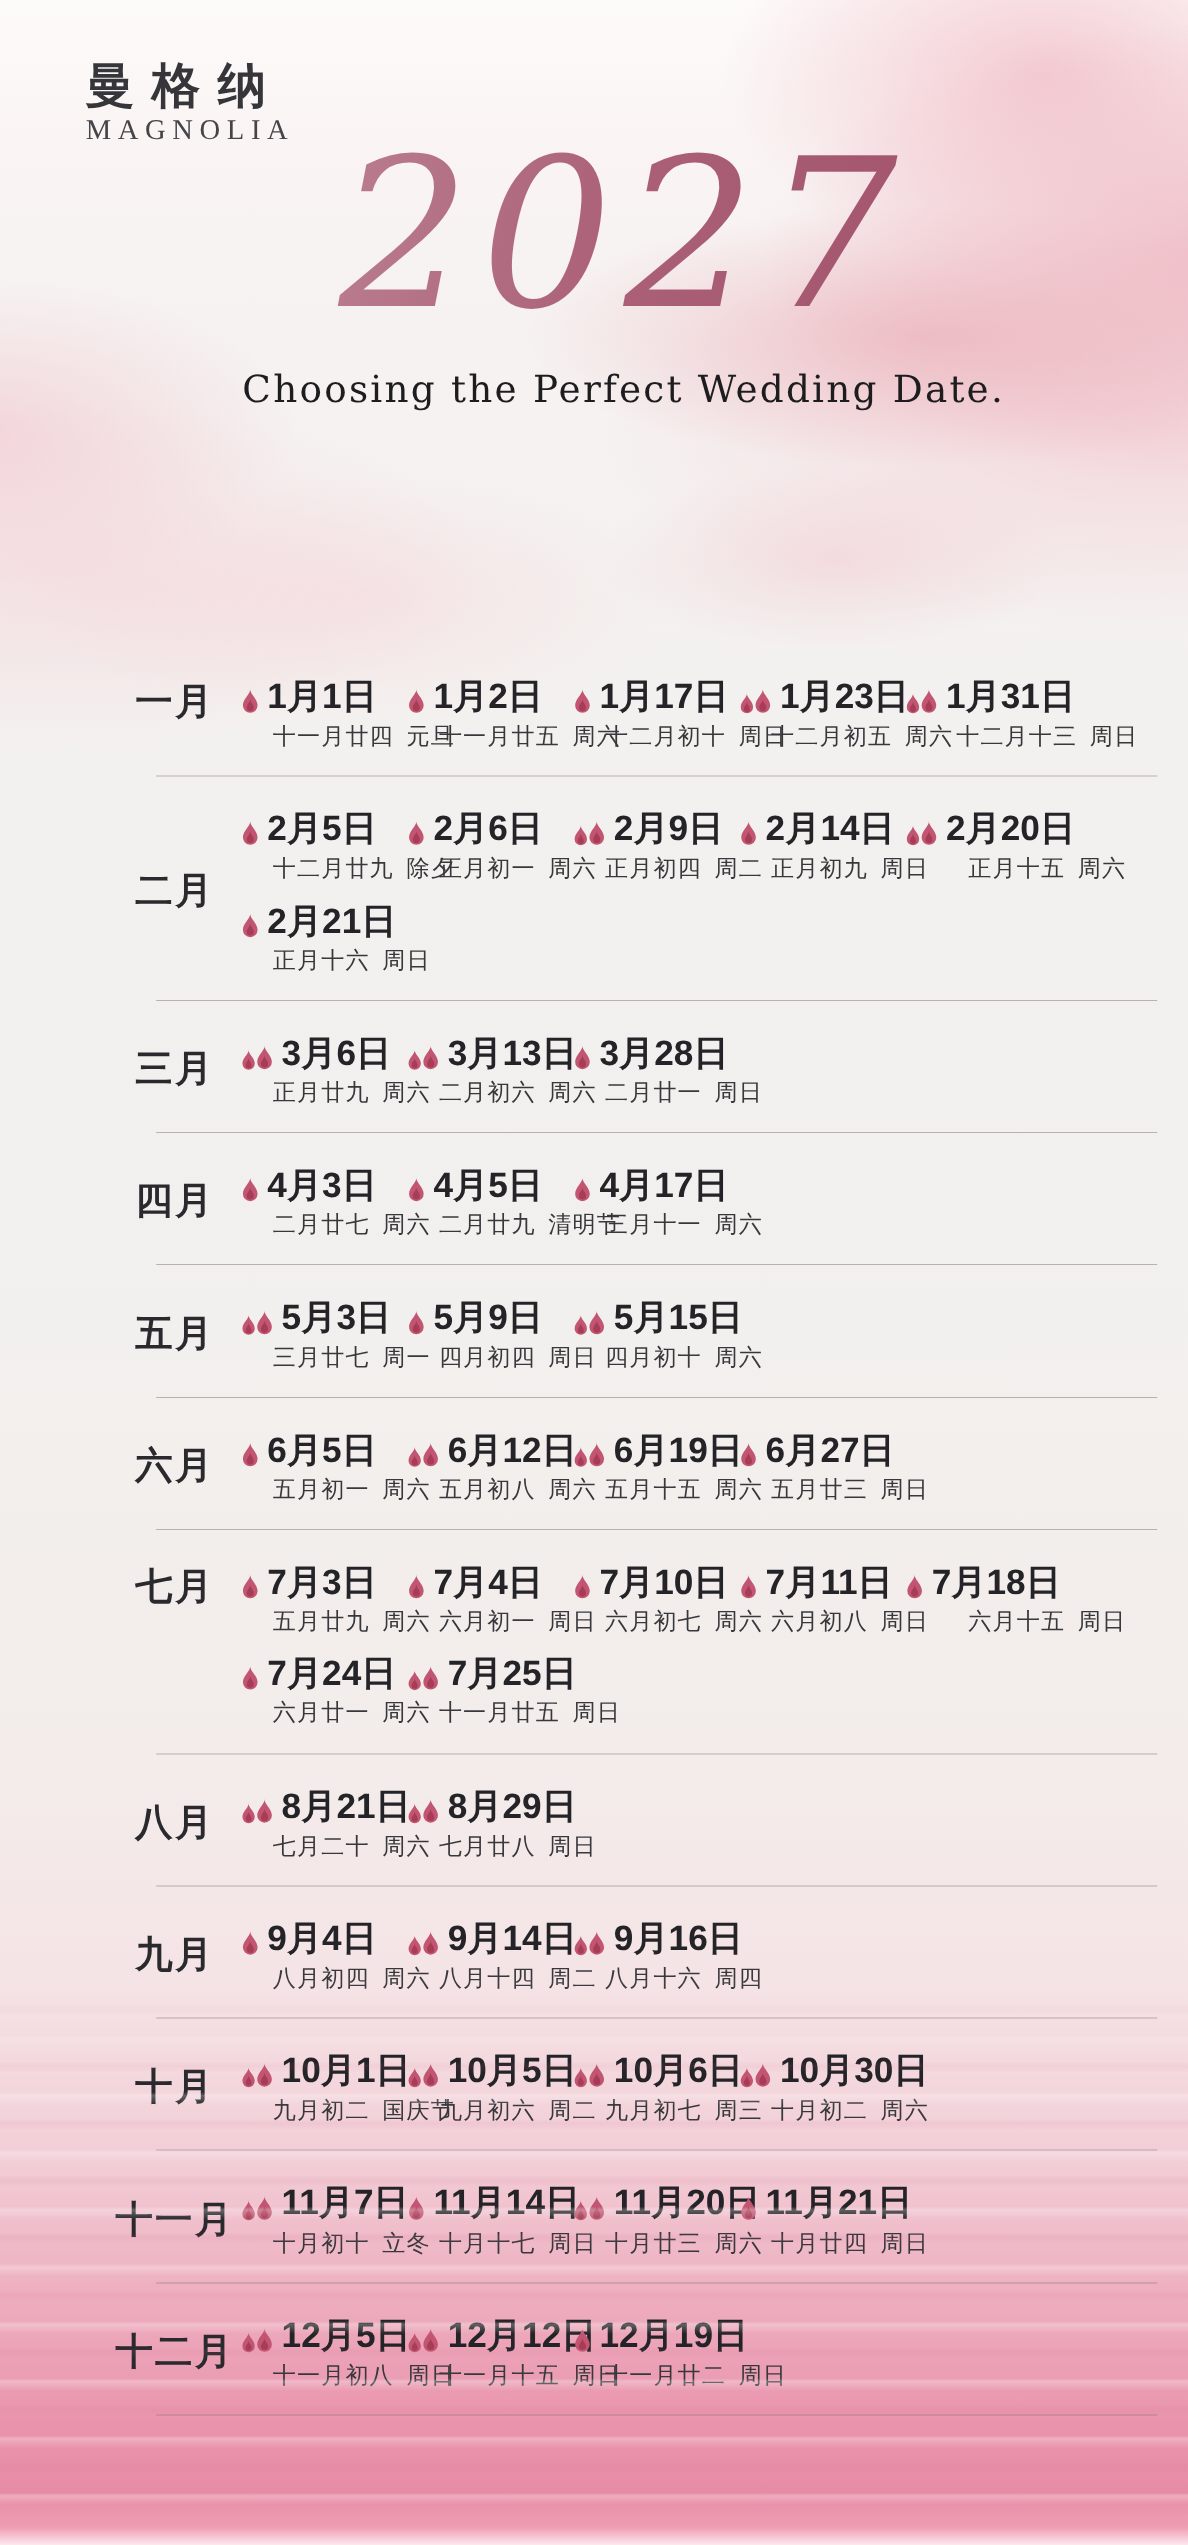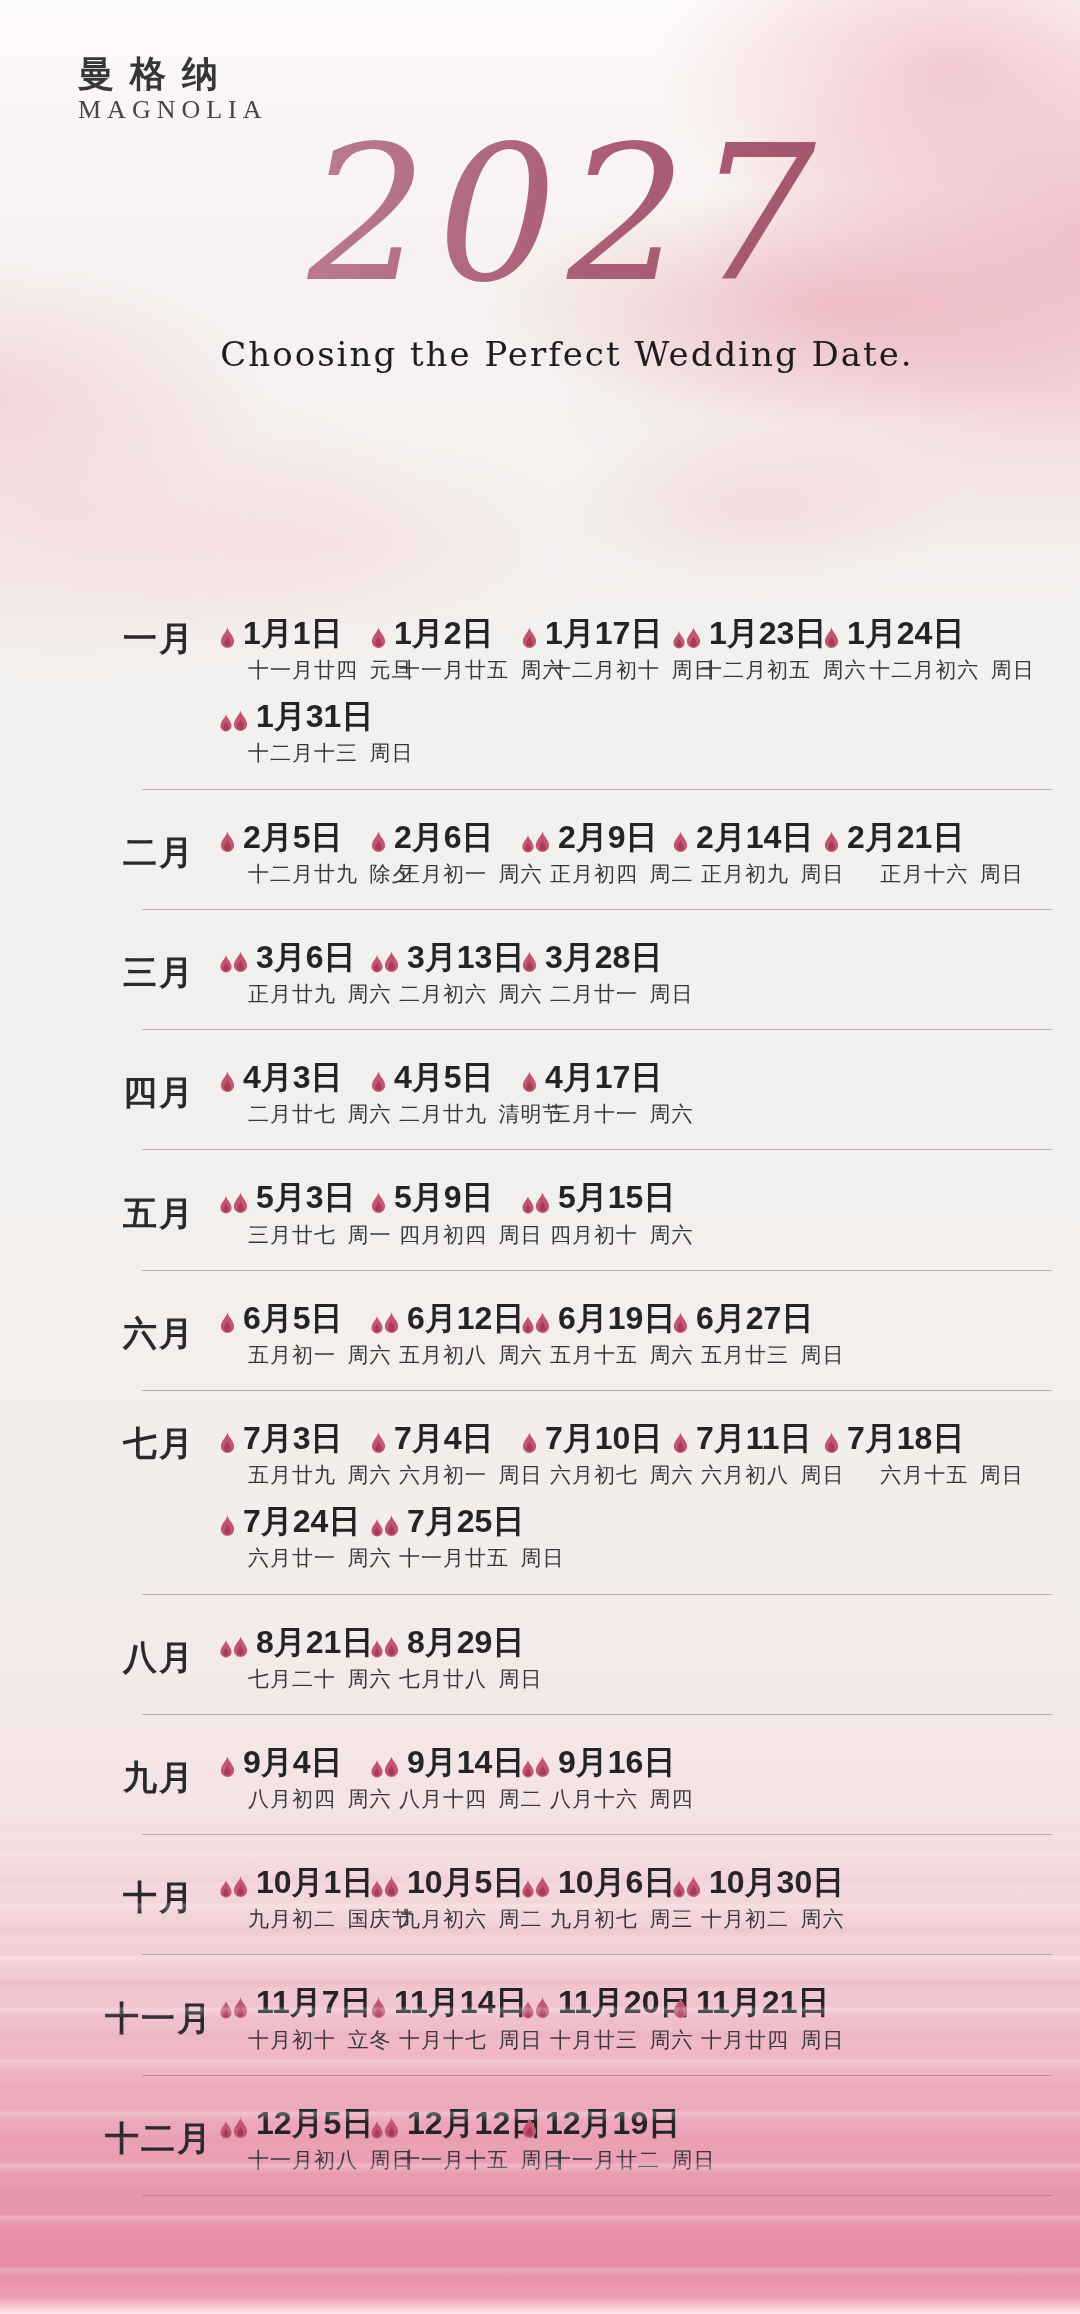--- a/index.html
+++ b/index.html
@@ -26,21 +26,21 @@
       rgba(255,255,255,0) 0px, rgba(255,255,255,0) 18px,
       rgba(255,255,255,.28) 21px, rgba(255,255,255,0) 30px,
       rgba(255,255,255,0) 42px, rgba(219,116,148,.12) 46px,
       rgba(255,255,255,0) 52px);
     -webkit-mask-image: linear-gradient(180deg, transparent, #000 25%, #000 92%, transparent);
     mask-image: linear-gradient(180deg, transparent, #000 25%, #000 92%, transparent);
   }
 
   
   .logo { position:absolute; left:78px; top:55px; color:#36363a; }
-  .logo-cn { font-family:"Liberation Serif", serif; font-size:36px; font-weight:600;
+  .logo-cn { font-family:"Liberation Serif", serif; font-size:44px; font-weight:600;
              letter-spacing:16px; line-height:1.1; }
   .logo-en { font-family:"Liberation Serif", serif; font-size:26px; letter-spacing:6px;
              color:#44444a; margin-top:0; }
   .title-block { position:absolute; left:0; top:118px; width:100%; text-align:center;padding-left:27px; }
   .year {
     font-family:"DejaVu Serif", serif; font-style:italic; font-weight:400;
     font-size:188px; line-height:1.02; letter-spacing:10px;
     color:#a75d74;
     background:linear-gradient(100deg,#c795a4 5%, #ab6077 50%, #9c4d66 95%);
     -webkit-background-clip:text; background-clip:text; -webkit-text-fill-color:transparent;
@@ -146,32 +146,20 @@
                     <path d="M10 9.5 C10 13 6.6 14.5 6.6 18 a3.4 3.4 0 0 0 6.8 0 C13.4 14.5 10 13 10 9.5 Z" fill="var(--flame-core)"></path>
                   </svg>
                 </span>
       <span class="date-label">1月23日</span>
     </div>
     <div class="lunar-label">十二月初五 周六</div>
   </div>
             <div class="entry">
     <div class="entry-top">
       <span class="flames">
-                  <svg viewBox="0 0 20 26" width="19" height="25" class="flame">
-                    <path d="M10 0 C10.6 5 3 9.5 3 16 a7 7 0 0 0 14 0 C17 9.5 9.4 5 10 0 Z" fill="var(--flame)"></path>
-                    <path d="M10 9.5 C10 13 6.6 14.5 6.6 18 a3.4 3.4 0 0 0 6.8 0 C13.4 14.5 10 13 10 9.5 Z" fill="var(--flame-core)"></path>
-                  </svg>
-                </span>
-      <span class="date-label">1月24日</span>
-    </div>
-    <div class="lunar-label">十二月初六 周日</div>
-  </div>
-            <div class="entry">
-    <div class="entry-top">
-      <span class="flames">
                   <svg viewBox="0 0 20 26" width="16" height="21" class="flame small">
                     <path d="M10 0 C10.6 5 3 9.5 3 16 a7 7 0 0 0 14 0 C17 9.5 9.4 5 10 0 Z" fill="var(--flame)"></path>
                     <path d="M10 9.5 C10 13 6.6 14.5 6.6 18 a3.4 3.4 0 0 0 6.8 0 C13.4 14.5 10 13 10 9.5 Z" fill="var(--flame-core)"></path>
                   </svg>
                   <svg viewBox="0 0 20 26" width="19" height="25" class="flame">
                     <path d="M10 0 C10.6 5 3 9.5 3 16 a7 7 0 0 0 14 0 C17 9.5 9.4 5 10 0 Z" fill="var(--flame)"></path>
                     <path d="M10 9.5 C10 13 6.6 14.5 6.6 18 a3.4 3.4 0 0 0 6.8 0 C13.4 14.5 10 13 10 9.5 Z" fill="var(--flame-core)"></path>
                   </svg>
                 </span>
       <span class="date-label">1月31日</span>
@@ -230,20 +218,36 @@
     <div class="entry-top">
       <span class="flames">
                   <svg viewBox="0 0 20 26" width="19" height="25" class="flame">
                     <path d="M10 0 C10.6 5 3 9.5 3 16 a7 7 0 0 0 14 0 C17 9.5 9.4 5 10 0 Z" fill="var(--flame)"></path>
                     <path d="M10 9.5 C10 13 6.6 14.5 6.6 18 a3.4 3.4 0 0 0 6.8 0 C13.4 14.5 10 13 10 9.5 Z" fill="var(--flame-core)"></path>
                   </svg>
                 </span>
       <span class="date-label">2月14日</span>
     </div>
     <div class="lunar-label">正月初九 周日</div>
+  </div>
+            <div class="entry">
+    <div class="entry-top">
+      <span class="flames">
+                  <svg viewBox="0 0 20 26" width="16" height="21" class="flame small">
+                    <path d="M10 0 C10.6 5 3 9.5 3 16 a7 7 0 0 0 14 0 C17 9.5 9.4 5 10 0 Z" fill="var(--flame)"></path>
+                    <path d="M10 9.5 C10 13 6.6 14.5 6.6 18 a3.4 3.4 0 0 0 6.8 0 C13.4 14.5 10 13 10 9.5 Z" fill="var(--flame-core)"></path>
+                  </svg>
+                  <svg viewBox="0 0 20 26" width="19" height="25" class="flame">
+                    <path d="M10 0 C10.6 5 3 9.5 3 16 a7 7 0 0 0 14 0 C17 9.5 9.4 5 10 0 Z" fill="var(--flame)"></path>
+                    <path d="M10 9.5 C10 13 6.6 14.5 6.6 18 a3.4 3.4 0 0 0 6.8 0 C13.4 14.5 10 13 10 9.5 Z" fill="var(--flame-core)"></path>
+                  </svg>
+                </span>
+      <span class="date-label">2月20日</span>
+    </div>
+    <div class="lunar-label">正月十五 周六</div>
   </div>
             <div class="entry">
     <div class="entry-top">
       <span class="flames">
                   <svg viewBox="0 0 20 26" width="19" height="25" class="flame">
                     <path d="M10 0 C10.6 5 3 9.5 3 16 a7 7 0 0 0 14 0 C17 9.5 9.4 5 10 0 Z" fill="var(--flame)"></path>
                     <path d="M10 9.5 C10 13 6.6 14.5 6.6 18 a3.4 3.4 0 0 0 6.8 0 C13.4 14.5 10 13 10 9.5 Z" fill="var(--flame-core)"></path>
                   </svg>
                 </span>
       <span class="date-label">2月21日</span>

